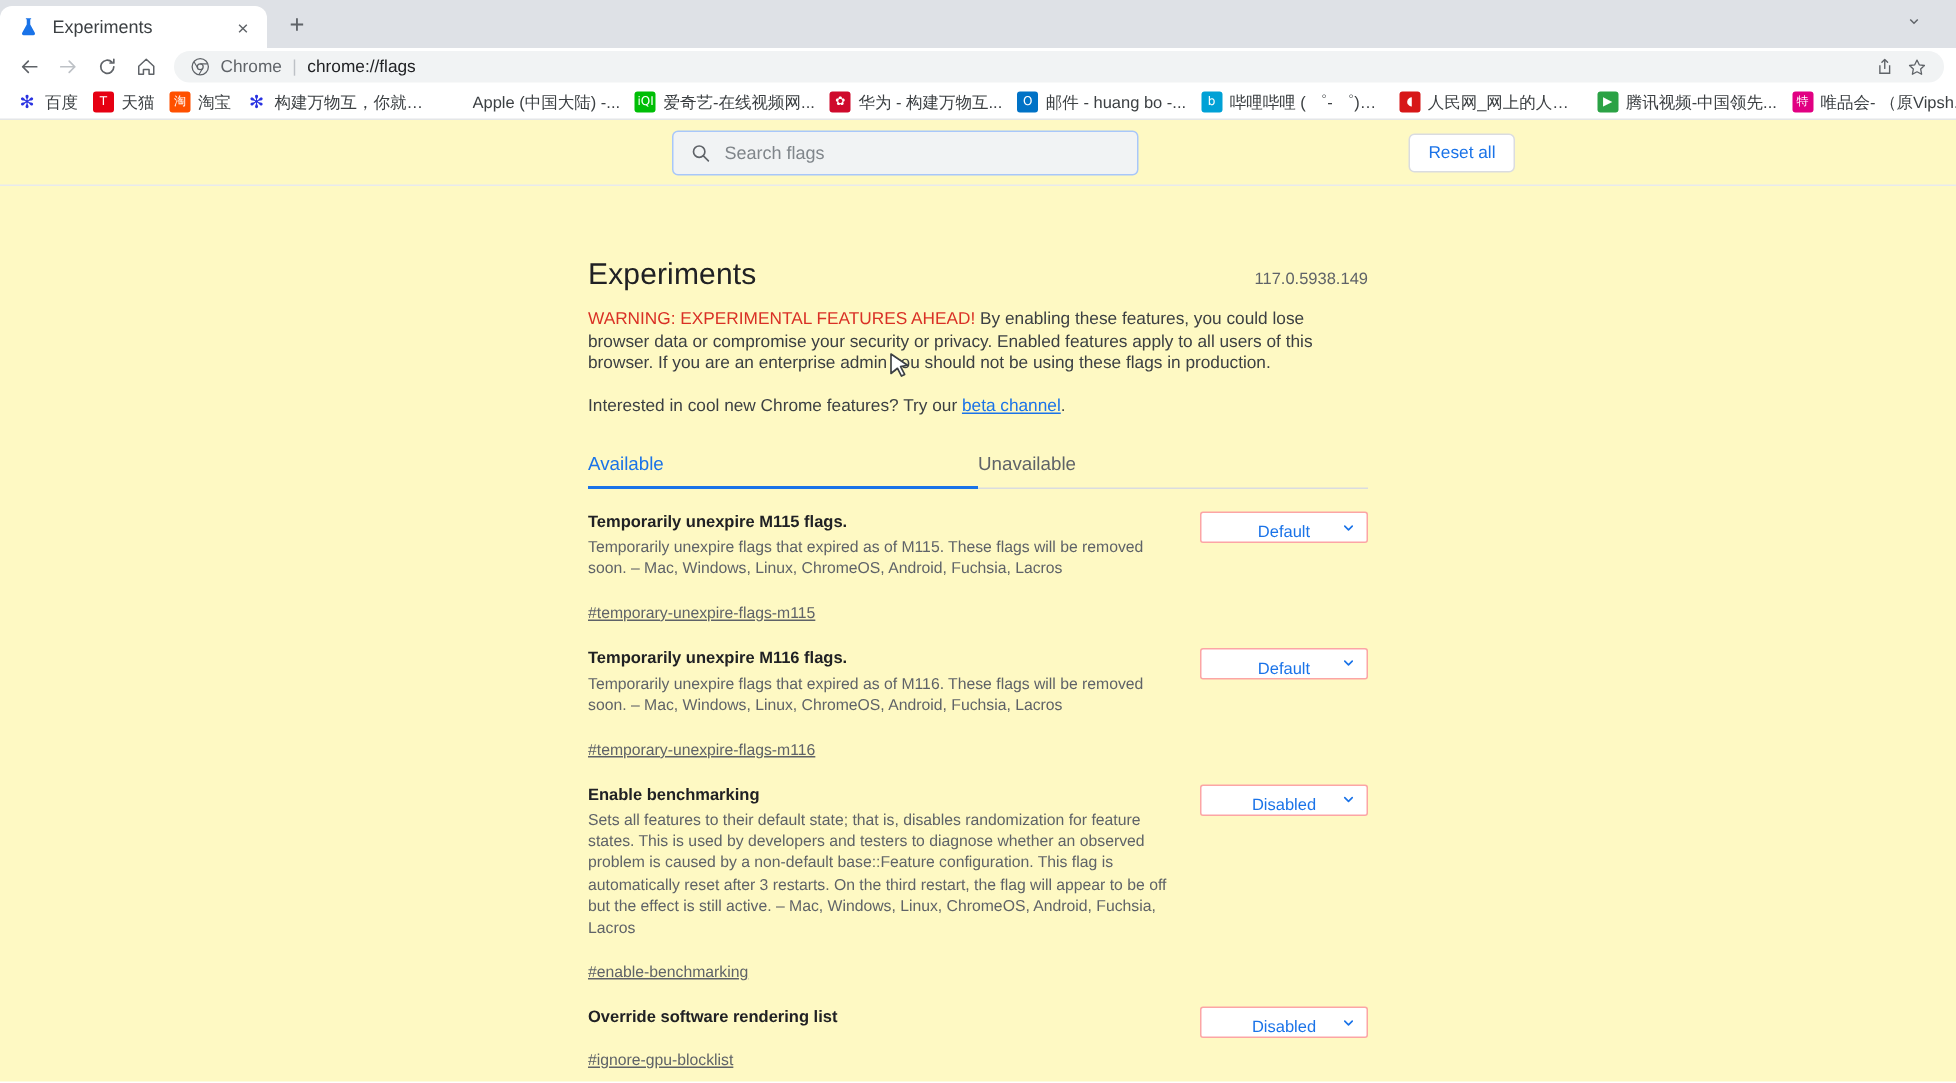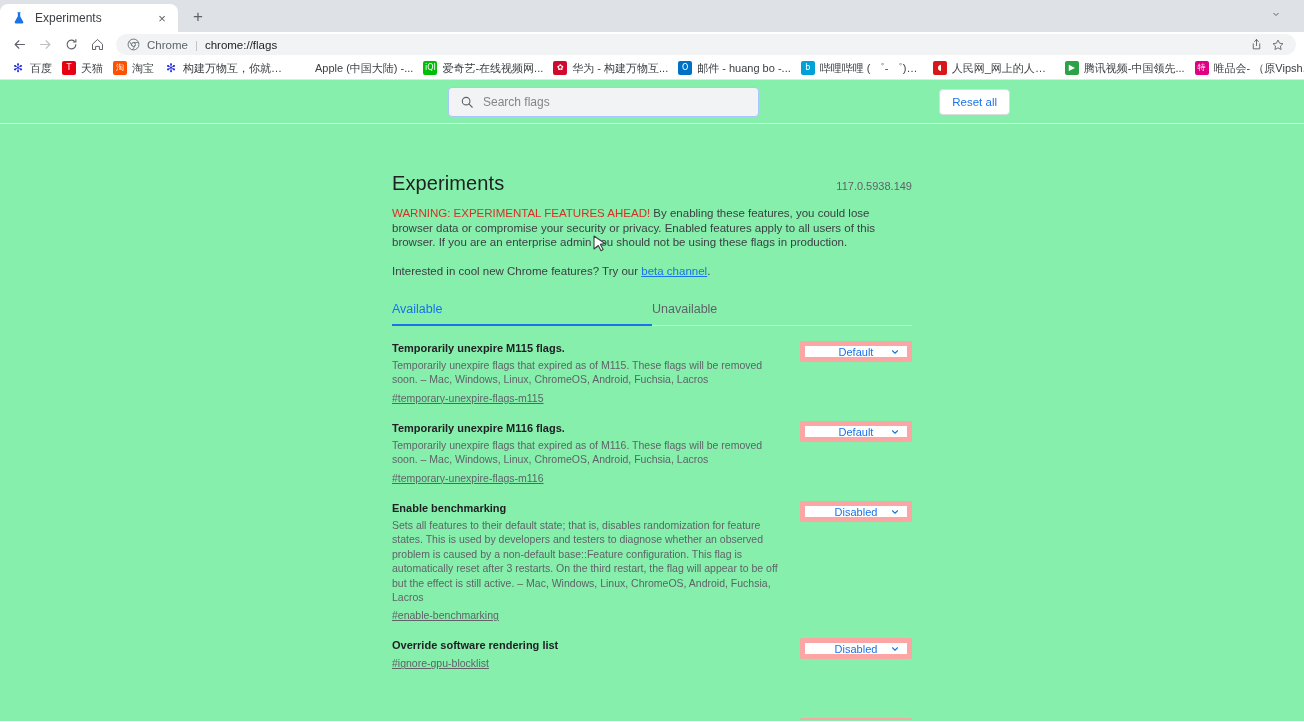--- a/index.html
+++ b/index.html
@@ -172,21 +172,21 @@
     color: #3c4043;
     white-space: nowrap;
     overflow: hidden;
     text-overflow: ellipsis;
   }
 
   
   #page {
     position: relative;
     height: calc(722px - 32px - 25px - 24px);
-    background: #86efac;
+    background: #fef9c3;
     overflow: hidden;
   }
   #flags-header {
     height: 44px;
     border-bottom: 1px solid #e8eaed;
     display: flex;
     align-items: center;
     position: relative;
   }
   #search-wrap {
@@ -325,39 +325,39 @@
     font-size: 10.5px;
     color: #5f6368;
     line-height: 14.4px;
     margin-top: 3px;
   }
   .flag-anchor {
     display: inline-block;
     font-size: 10.5px;
     color: #5f6368;
     text-decoration: underline;
-    margin-top: 5px;
+    margin-top: 16px;
   }
   .flag-ctrl {
     flex: 1 1 auto;
     display: flex;
     align-items: center;
     justify-content: flex-end;
   }
   .flag-select {
     width: 112px;
     height: 21px;
-    border: 5px solid #fca5a5;
+    border: 1px solid #fca5a5;
     border-radius: 2px;
     background: #fff;
     color: #1a73e8;
     font-size: 11px;
     font-family: "Liberation Sans", sans-serif;
     display: flex;
-    align-items: flex-start;
+    align-items: flex-end;
     justify-content: center;
     position: relative;
   }
   .flag-select .sel-caret {
     position: absolute;
     right: 7px;
     top: 50%;
     transform: translateY(-50%);
     display: flex;
     color: #1a73e8;

